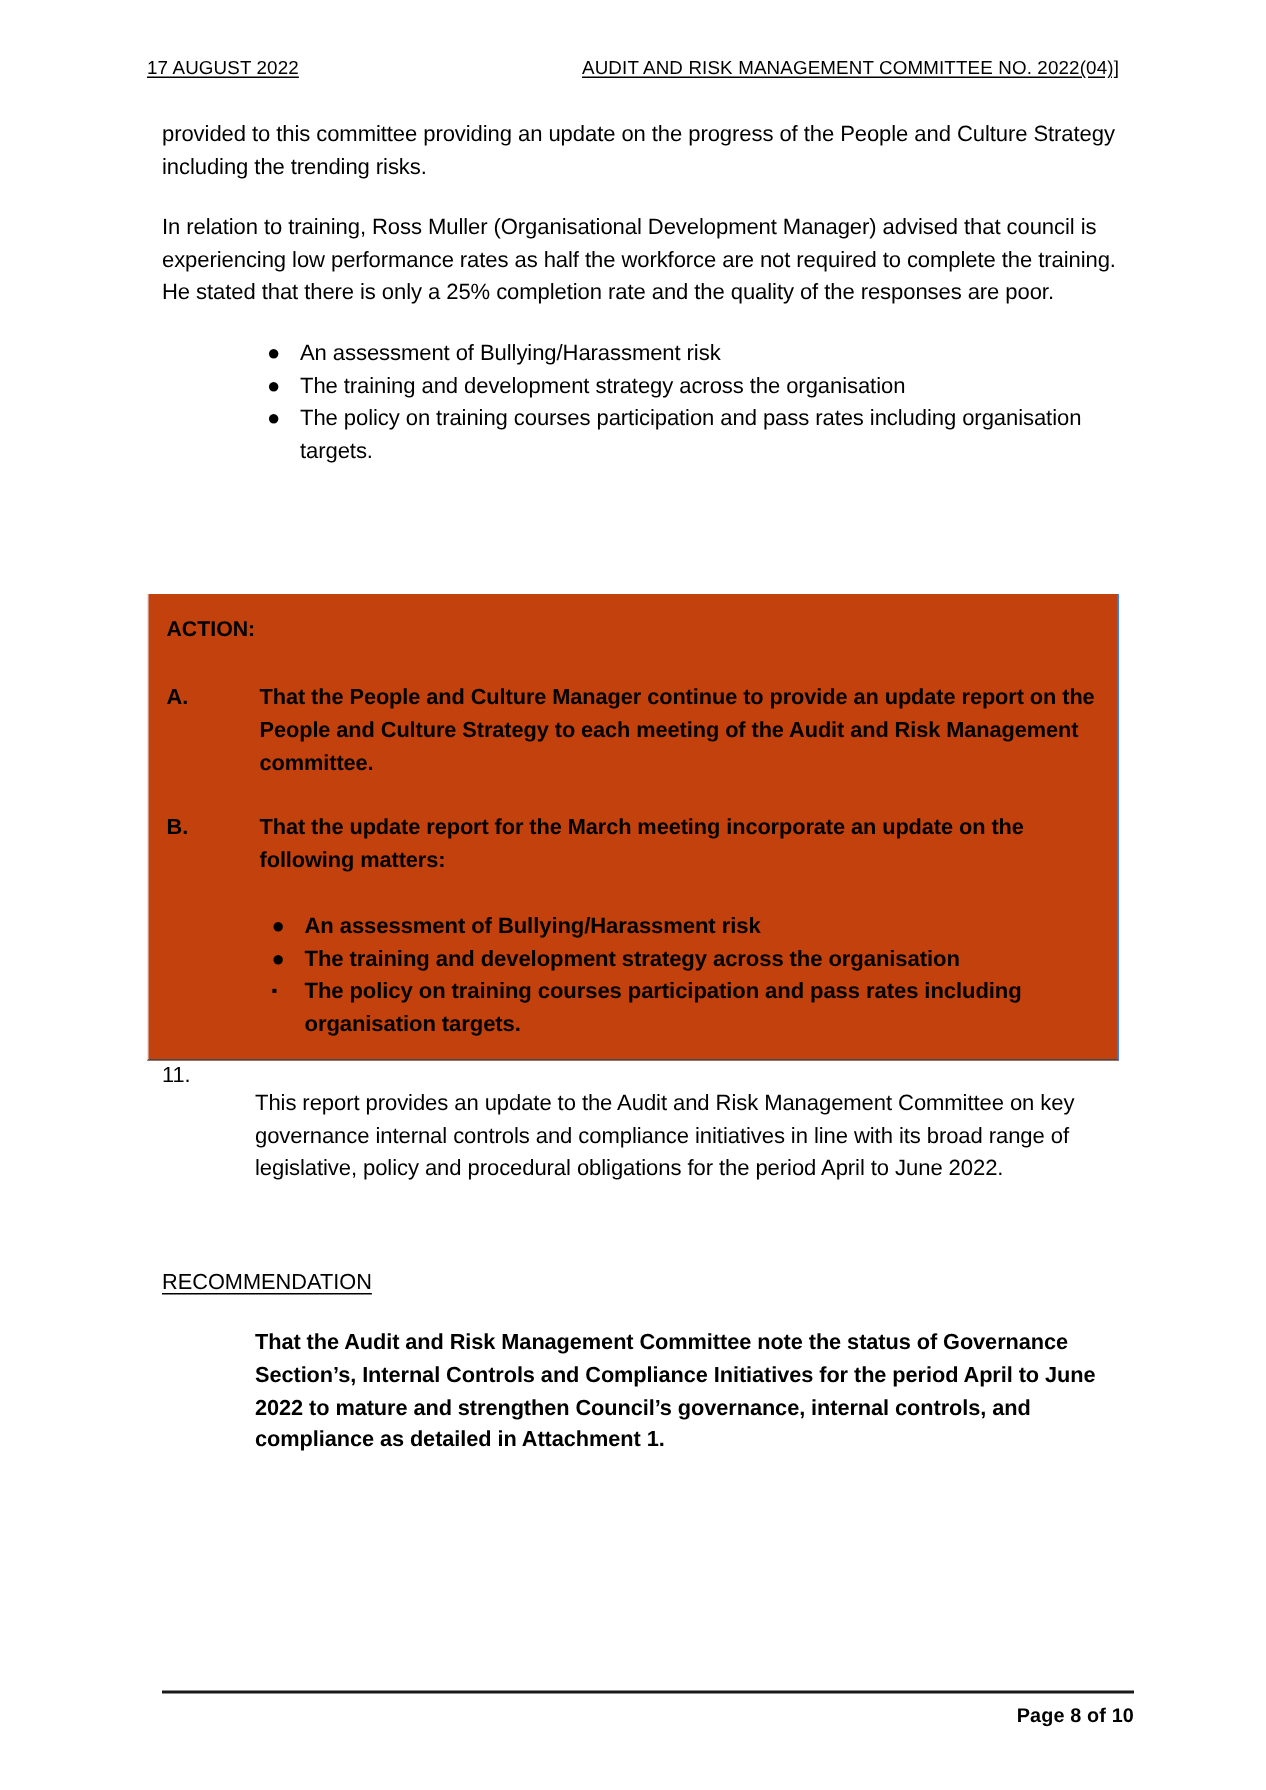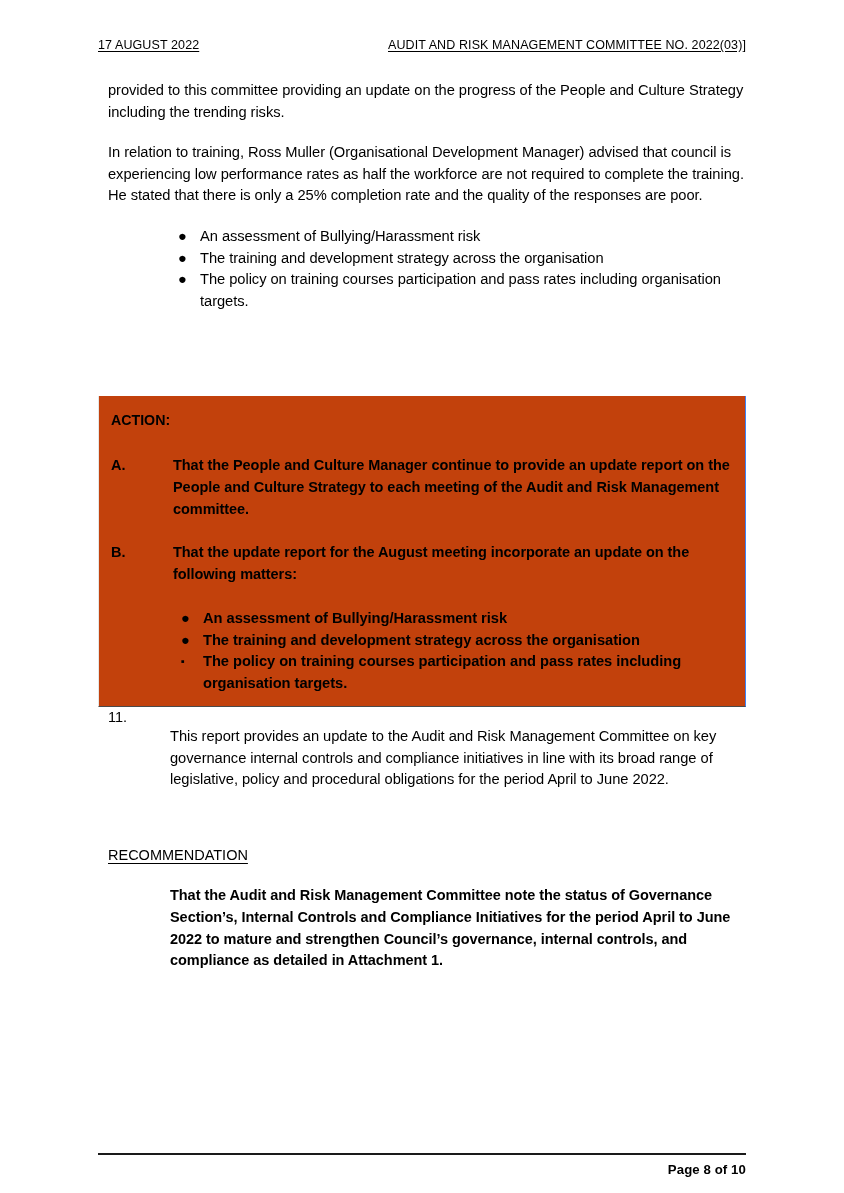--- a/index.html
+++ b/index.html
@@ -178,24 +178,23 @@
     padding-left: 62px;
     font-size: 14.5px;
     line-height: 21.8px;
     font-weight: bold;
     letter-spacing: -0.05px;
   }
 
   
   .page-footer {
     position: absolute;
-    left: 98px;
+    left: 108px;
     top: 1127px;
     width: 648px;
-    margin-top: 26px;
   }
   .footer-rule {
     width: 100%;
     height: 0;
     border-top: 2.2px solid #1a1a1a;
   }
   .footer-text {
     margin-top: 7px;
     text-align: right;
     font-size: 13.2px;
@@ -203,21 +202,21 @@
     letter-spacing: 0.1px;
   }
 </style>
 </head>
 <body>
 
 <div class="page">
 
   <div class="page-header">
     <span class="hdr-text">17 AUGUST 2022</span>
-    <span class="hdr-text">AUDIT AND RISK MANAGEMENT COMMITTEE NO. 2022(03)]</span>
+    <span class="hdr-text">AUDIT AND RISK MANAGEMENT COMMITTEE NO. 2022(04)]</span>
   </div>
 
   <div class="content">
 
     <p class="body-par">provided to this committee providing an update on the progress of the People and Culture Strategy including the trending risks.</p>
 
     <p class="body-par">In relation to training, Ross Muller (Organisational Development Manager) advised that council is experiencing low performance rates as half the workforce are not required to complete the training. He stated that there is only a 25% completion rate and the quality of the responses are poor.</p>
 
 
     <ul class="bullets" style="margin-top:19px;">
@@ -241,21 +240,21 @@
 
       <div class="action-title">ACTION:</div>
 
       <div class="action-item">
         <span class="item-label">A.</span>
         <span>That the People and Culture Manager continue to provide an update report on the People and Culture Strategy to each meeting of the Audit and Risk Management committee.</span>
       </div>
 
       <div class="action-item">
         <span class="item-label">B.</span>
-        <span>That the update report for the August meeting incorporate an update on the following matters:</span>
+        <span>That the update report for the March meeting incorporate an update on the following matters:</span>
 
         <ul class="bullets">
           <li>
             <span class="marker">●</span>
             <span>An assessment of Bullying/Harassment risk</span>
           </li>
           <li>
             <span class="marker">●</span>
             <span>The training and development strategy across the organisation</span>
           </li>

